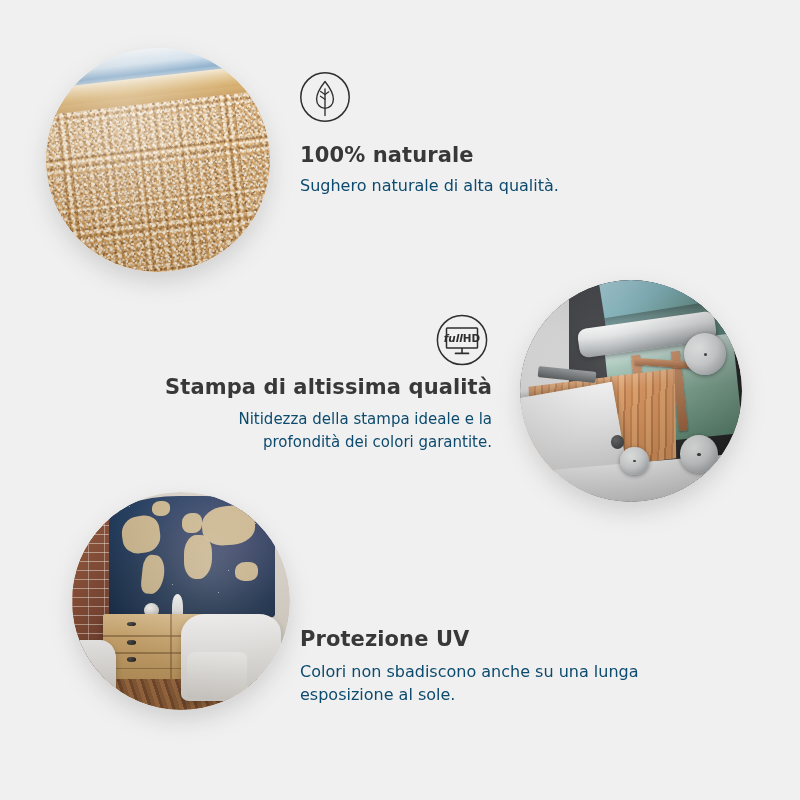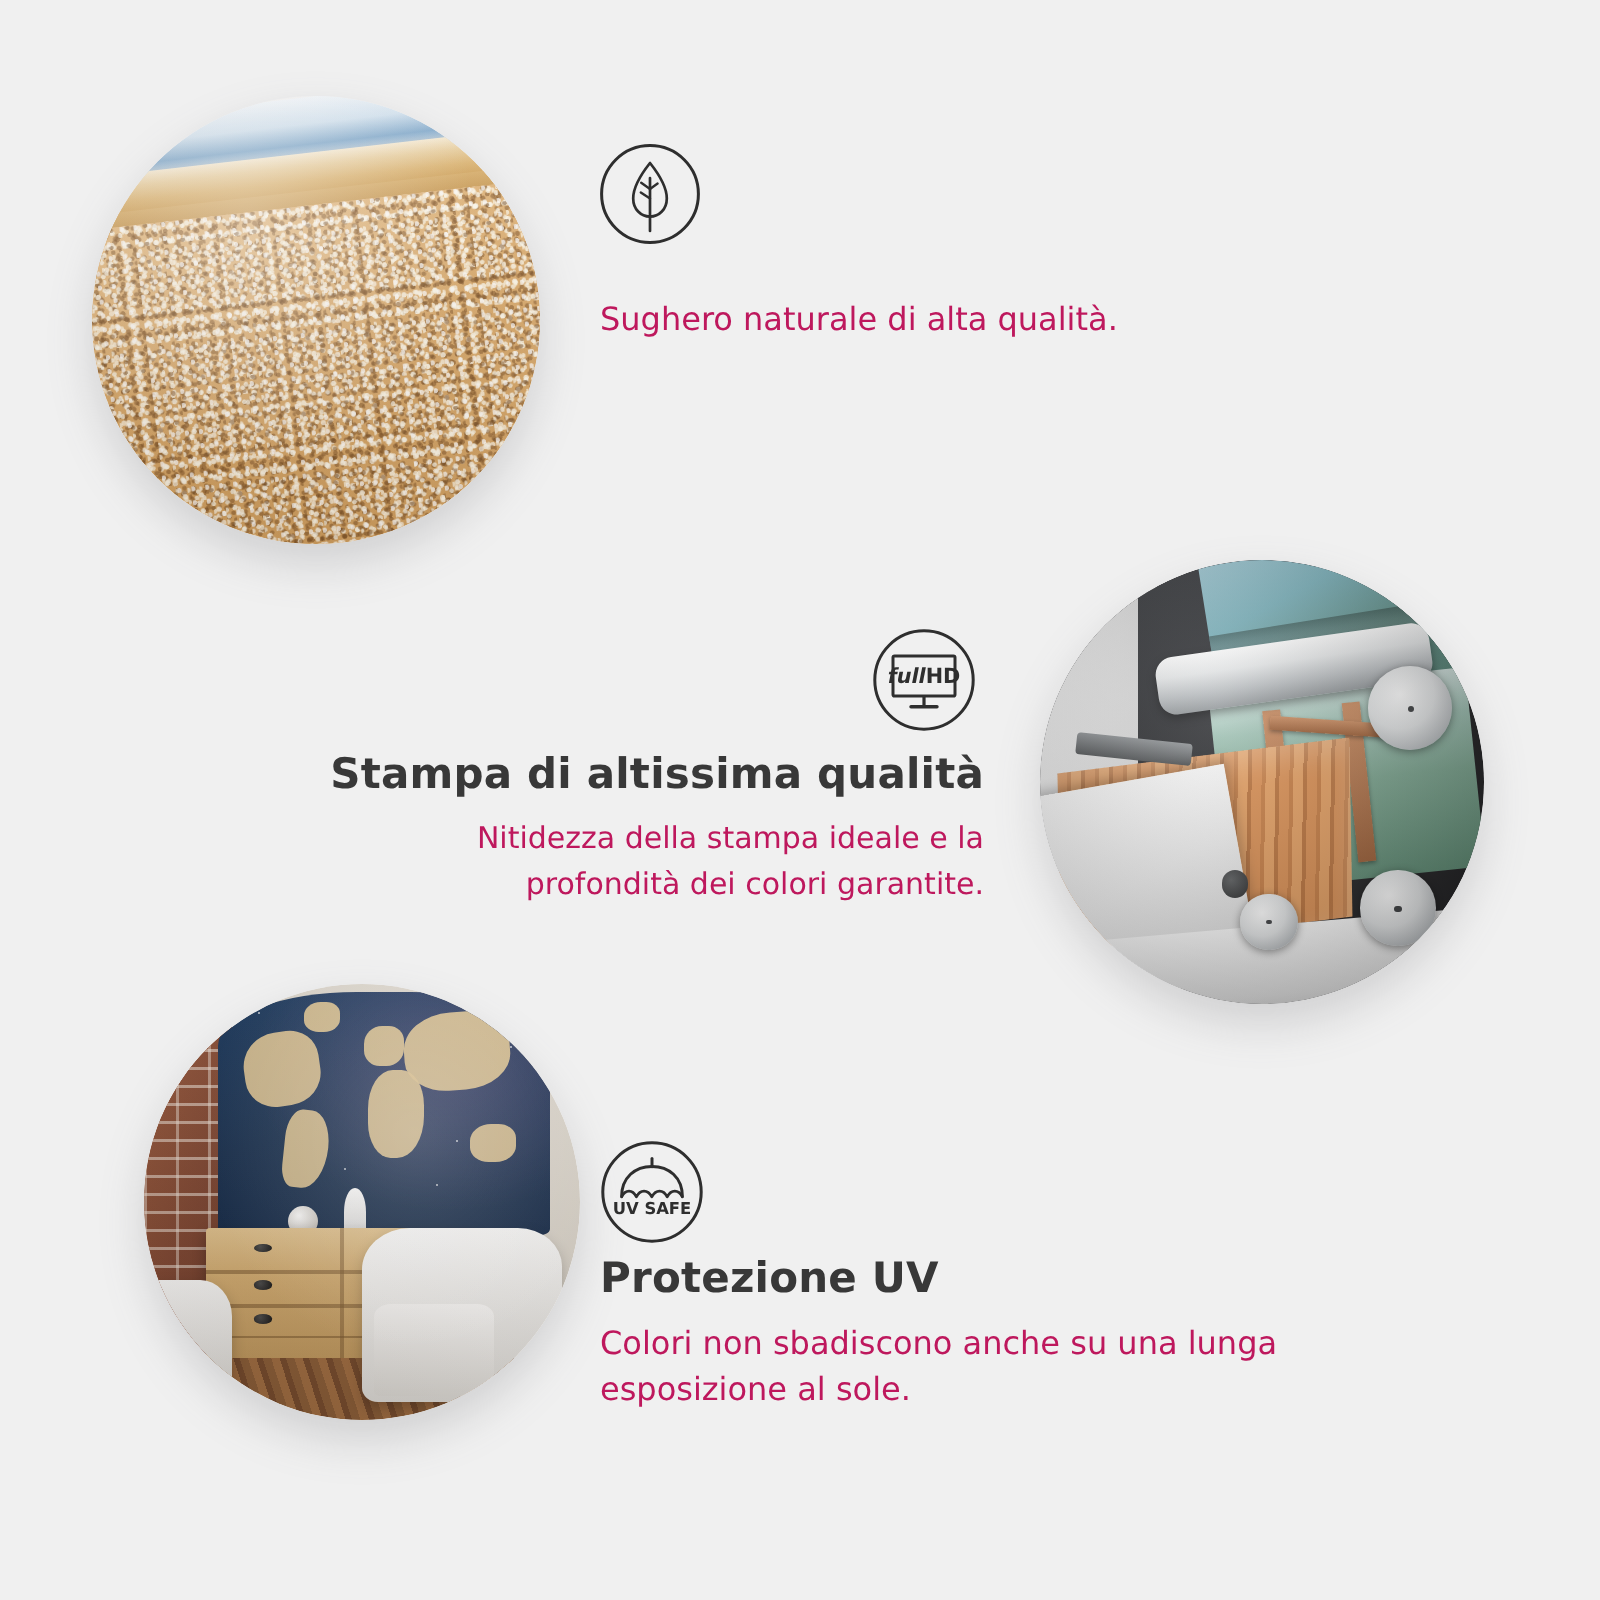--- a/index.html
+++ b/index.html
@@ -237,21 +237,21 @@
                 linear-gradient(200deg, rgba(255,255,255,0.06), rgba(40,30,20,0.18)); }
 
   
   .feature { position: absolute; }
   .feature-title {
     font-weight: bold;
     color: #383838;
     letter-spacing: 0.1px;
   }
   .feature-desc {
-    color: #be185d;
+    color: #0c4a6e;
   }
 
   #feature-natural { left: 300px; top: 142px; width: 330px; text-align: left; }
   #feature-natural .feature-title { font-size: 21px; line-height: 26px; }
   #feature-natural .feature-desc  { font-size: 16px; line-height: 22px; margin-top: 7px; }
 
   #feature-print { left: 160px; top: 374px; width: 332px; text-align: right; }
   #feature-print .feature-title { font-size: 21px; line-height: 27px; }
   #feature-print .feature-desc  { font-size: 15px; line-height: 23px; margin-top: 7px; }
 
@@ -285,20 +285,21 @@
       <circle cx="27" cy="27" r="24.2" fill="none" stroke="#2e2e2e" stroke-width="1.5"></circle>
       <path d="M27 11.5 C 21.2 18.8, 18.6 24.4, 18.6 29.2 C 18.6 34.6, 22.4 38.3, 27 38.3 C 31.6 38.3, 35.4 34.6, 35.4 29.2 C 35.4 24.4, 32.8 18.8, 27 11.5 Z" fill="none" stroke="#2e2e2e" stroke-width="1.35" stroke-linejoin="round"></path>
       <line x1="27" y1="19" x2="27" y2="45.5" stroke="#2e2e2e" stroke-width="1.35" stroke-linecap="round"></line>
       <line x1="27" y1="24.5" x2="22.6" y2="21.4" stroke="#2e2e2e" stroke-width="1.2" stroke-linecap="round"></line>
       <line x1="27" y1="29.3" x2="22.4" y2="26.2" stroke="#2e2e2e" stroke-width="1.2" stroke-linecap="round"></line>
       <line x1="27" y1="24.5" x2="30.8" y2="21.8" stroke="#2e2e2e" stroke-width="1.2" stroke-linecap="round"></line>
     </svg>
   </div>
 
   <div class="feature" id="feature-natural">
+    <div class="feature-title">100% naturale</div>
     <div class="feature-desc">Sughero naturale di alta qualità.</div>
   </div>
 
   <div class="photo-circle" id="circle-printer">
     <div class="photo-inner">
       <div class="pr-bg"></div>
       <div class="pr-wall"></div>
       <div class="pr-dark"></div>
       <div class="pr-print-top"></div>
       <div class="pr-print-mid"></div>
@@ -376,29 +377,20 @@
         <div class="rm-knob" style="left:18%;top:66%;"></div>
         <div class="rm-knob" style="left:68%;top:66%;"></div>
       </div>
       <div class="rm-floor"></div>
       <div class="rm-chair" id="rm-chair-right"></div>
       <div class="rm-chair" id="rm-chair-left"></div>
       <div class="rm-shade"></div>
     </div>
   </div>
 
-  <div class="icon-badge" id="icon-uvsafe">
-    <svg width="56" height="56" viewBox="0 0 56 56" aria-hidden="true">
-      <circle cx="28" cy="28" r="24.6" fill="none" stroke="#2e2e2e" stroke-width="1.5"></circle>
-      <line x1="28" y1="11.2" x2="28" y2="15.4" stroke="#2e2e2e" stroke-width="1.5" stroke-linecap="round"></line>
-      <path d="M12.8 30.4 C 12.8 20.6, 19.6 15.2, 28 15.2 C 36.4 15.2, 43.2 20.6, 43.2 30.4" fill="none" stroke="#2e2e2e" stroke-width="1.5" stroke-linecap="round"></path>
-      <path d="M12.8 30.4 C 14.8 26.6, 18.2 26.6, 20.2 30.4 C 22.2 26.6, 25.8 26.6, 27.9 30.4 C 30 26.6, 33.6 26.6, 35.6 30.4 C 37.6 26.6, 41.2 26.6, 43.2 30.4" fill="none" stroke="#2e2e2e" stroke-width="1.4" stroke-linejoin="round"></path>
-      <text x="28" y="38.9" text-anchor="middle" font-family="'DejaVu Sans','Liberation Sans',sans-serif" font-size="8.2" font-weight="bold" fill="#2e2e2e">UV SAFE</text>
-    </svg>
-  </div>
 
   <div class="feature" id="feature-uv">
     <div class="feature-title">Protezione UV</div>
     <div class="feature-desc">
       <div>Colori non sbadiscono anche su una lunga</div>
       <div>esposizione al sole.</div>
     </div>
   </div>
 
 </div>

